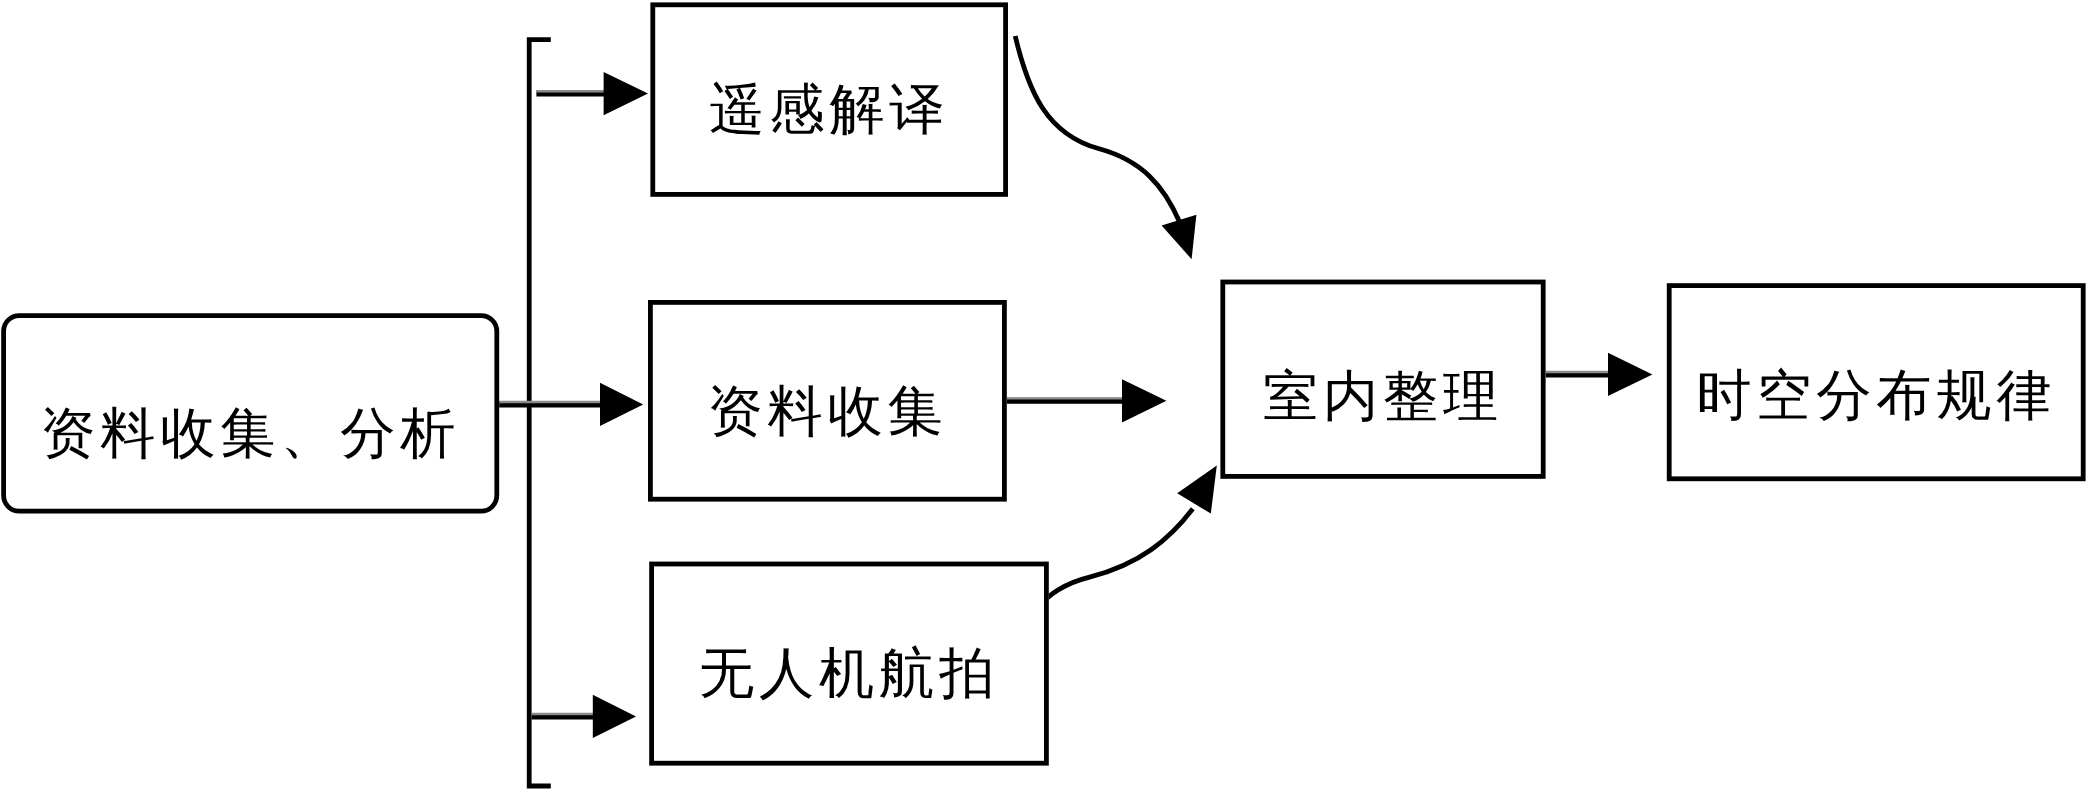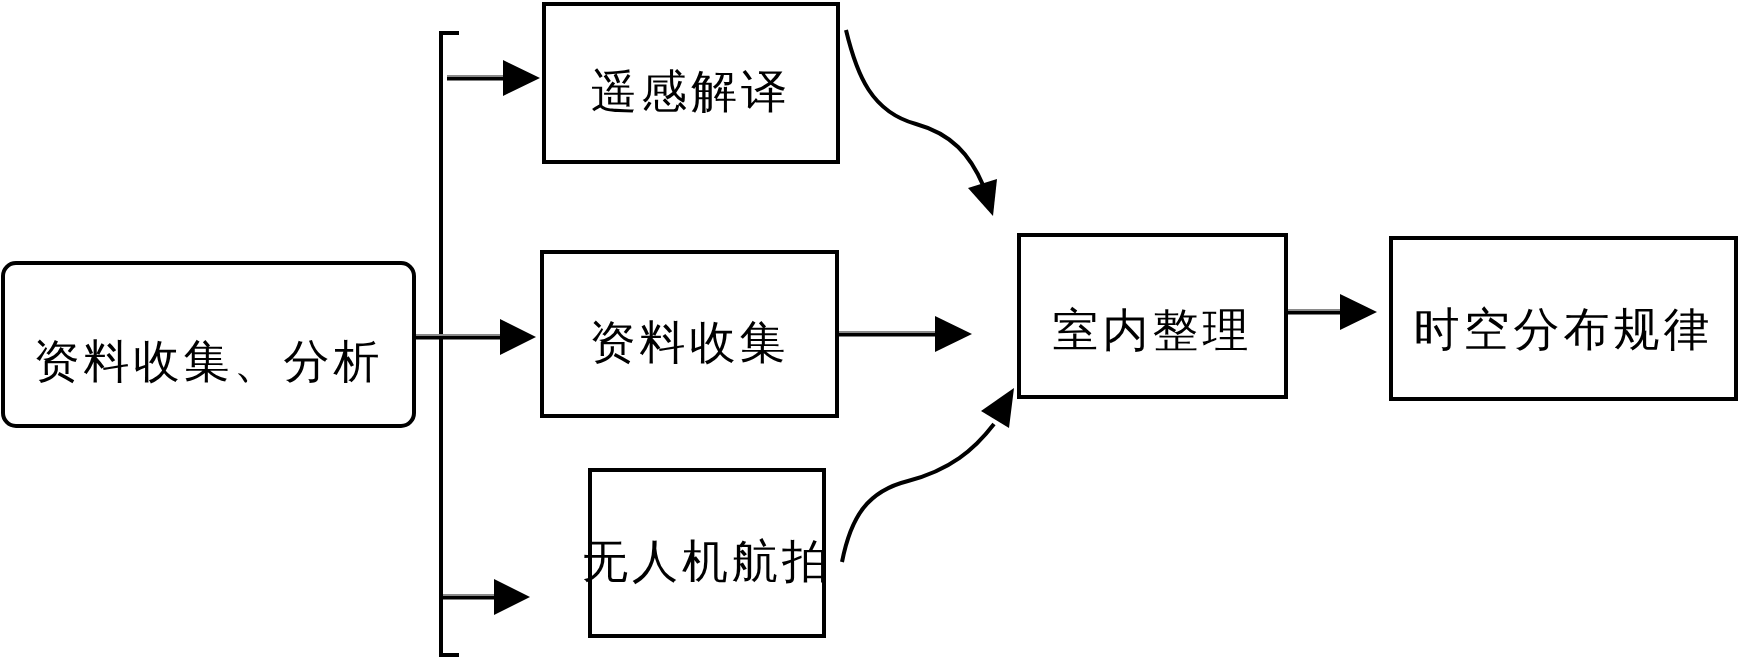--- a/index.html
+++ b/index.html
@@ -36,21 +36,21 @@
     white-space: nowrap;
     line-height: 1;
   }
   .node .label { transform: translateY(8px); }
 
   
   #node-source  { left: 1px;    top: 261px; width: 415px; height: 167px; border-radius: 15px; }
   #node-source .label { transform: translateY(16px); }
   #node-remote  { left: 542px;  top: 2px;   width: 298px; height: 162px; }
   #node-field   { left: 540px;  top: 250px; width: 299px; height: 168px; }
-  #node-drone   { left: 541px;  top: 468px; width: 238px; height: 170px; margin-left: 47px; }
+  #node-drone   { left: 541px;  top: 468px; width: 333px; height: 170px; }
   #node-indoor  { left: 1017px; top: 233px; width: 271px; height: 166px; }
   #node-indoor .label { transform: translateY(14px); text-align: center; }
   #node-pattern { left: 1389px; top: 236px; width: 349px; height: 165px; }
   #node-pattern .label { transform: translateY(10px); }
 
   .stroke-main  { stroke: #000000; stroke-width: 4; fill: none; }
   .shaft-black  { stroke: #000000; stroke-width: 5; fill: none; }
   .shaft-gray   { stroke: #8a8a8a; stroke-width: 2; fill: none; }
   .head         { fill: #000000; stroke: none; }
 </style>

